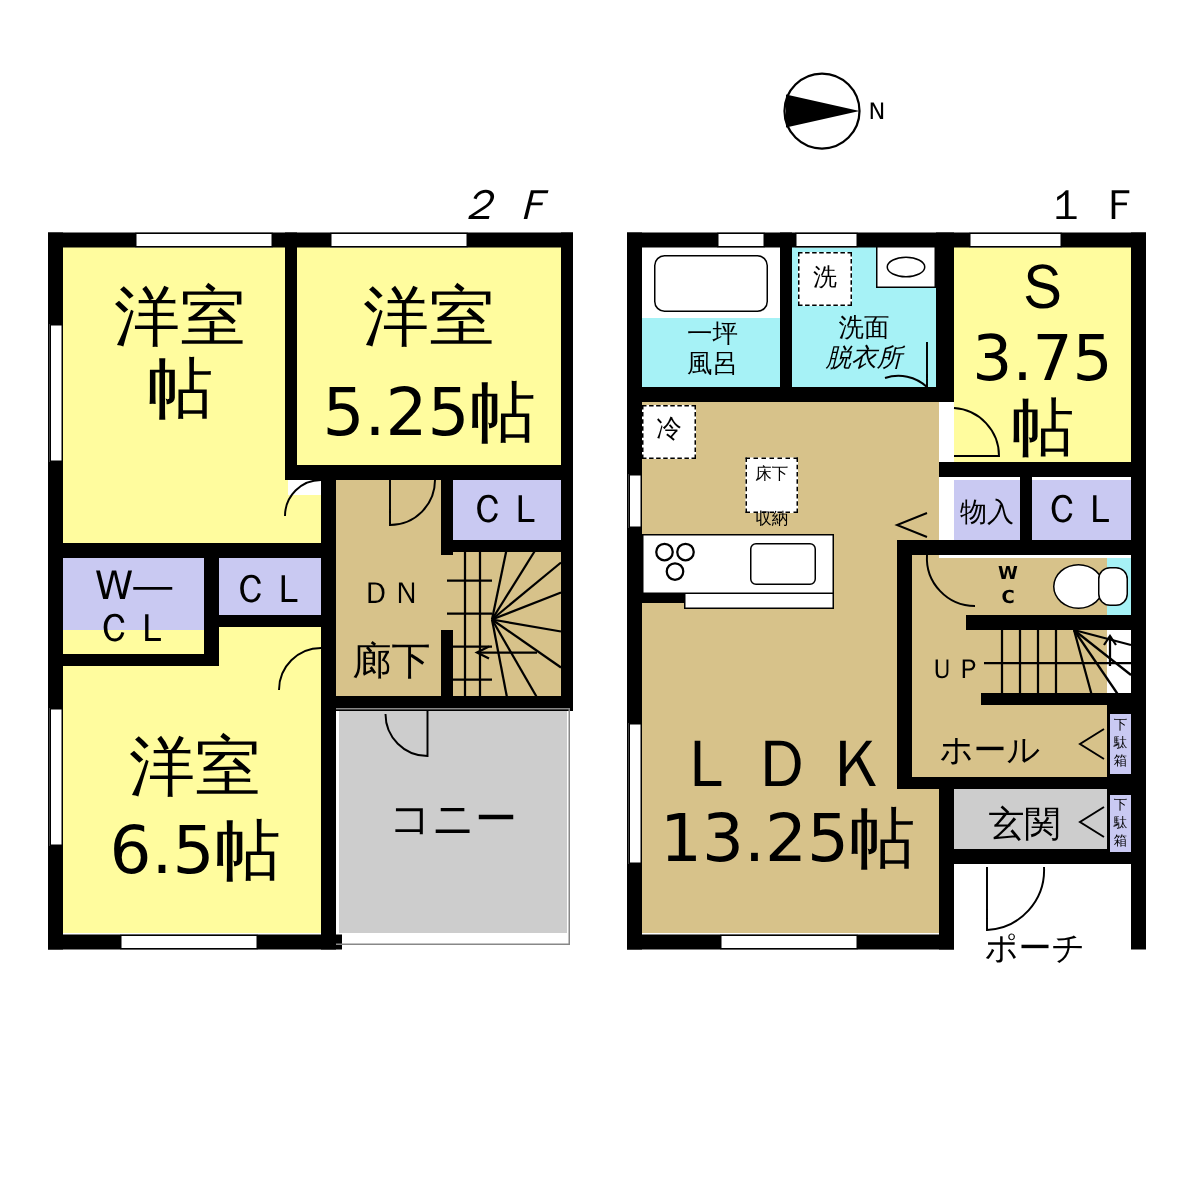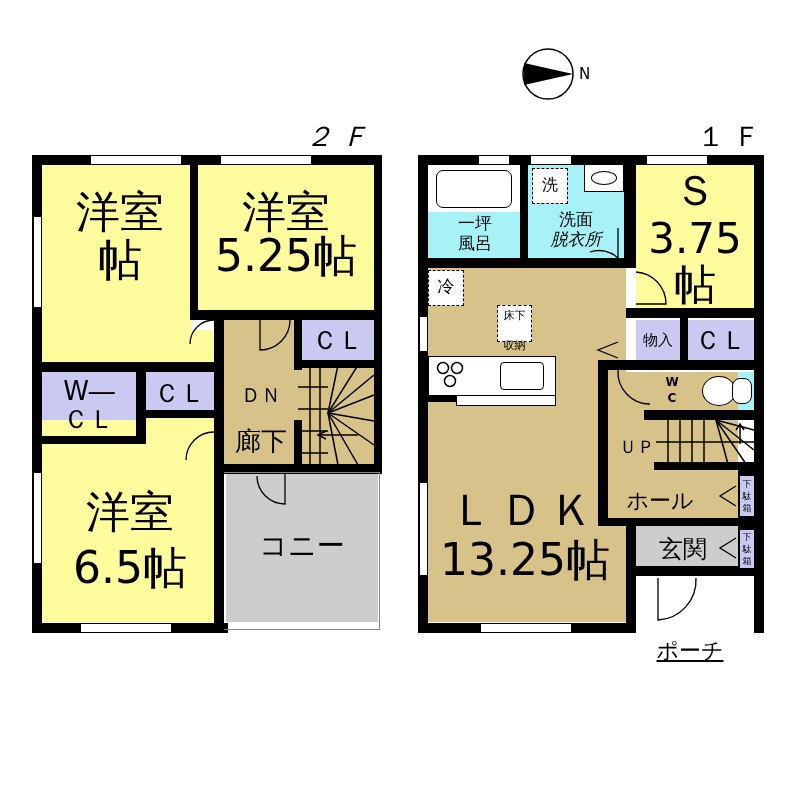--- a/index.html
+++ b/index.html
@@ -66,21 +66,21 @@
   <div class="win" style="left:33px;top:216px;width:9px;height:92px;"></div>
   <div class="win" style="left:33px;top:472px;width:9px;height:92px;"></div>
   <div class="win" style="left:80px;top:623px;width:92px;height:10px;"></div>
 
   <div class="lbl" style="left:50px;top:190px;width:140px;font-size:44px;">
     <div>洋室</div>
     <div style="margin-top:4px;">帖</div>
   </div>
   <div class="lbl" style="left:200px;top:190px;width:172px;font-size:44px;">
     <div>洋室</div>
-    <div style="margin-top:0;">5.25帖</div>
+    <div style="margin-top:20px;">5.25帖</div>
   </div>
   <div class="lbl" style="left:42px;top:378px;width:94px;font-size:26px;">
     <div>W―</div>
     <div style="margin-top:2px;">ＣＬ</div>
   </div>
   <div class="lbl" style="left:146px;top:380px;width:68px;font-size:26px;">ＣＬ</div>
   <div class="lbl" style="left:302px;top:327px;width:72px;font-size:26px;">ＣＬ</div>
   <div class="lbl" style="left:226px;top:385px;width:70px;font-size:20px;">ＤＮ</div>
   <div class="lbl" style="left:226px;top:428px;width:70px;font-size:26px;">廊下</div>
   <div class="lbl" style="left:50px;top:490px;width:160px;font-size:44px;">
@@ -199,36 +199,36 @@
   <div class="lbl" style="left:636px;top:170px;width:118px;font-size:42px;">
     <div>Ｓ</div>
     <div style="margin-top:6px;">3.75</div>
     <div style="margin-top:4px;">帖</div>
   </div>
   <div class="lbl" style="left:428px;top:278px;width:36px;font-size:17px;">冷</div>
   <div class="lbl" style="left:497px;top:310px;width:35px;font-size:11px;">
     <div>床下</div>
     <div style="margin-top:19px;">収納</div>
   </div>
-  <div class="lbl" style="left:636px;top:333px;width:44px;font-size:15px;">物入</div>
+  <div class="lbl" style="left:636px;top:333px;width:44px;font-size:18px;">物入</div>
   <div class="lbl" style="left:688px;top:327px;width:66px;font-size:26px;">ＣＬ</div>
   <div class="lbl" style="left:660px;top:376px;width:24px;font-size:12px;font-weight:bold;">
     <div>W</div>
     <div style="margin-top:4px;">C</div>
   </div>
   <div class="lbl" style="left:612px;top:438px;width:50px;font-size:18px;">ＵＰ</div>
   <div class="lbl" style="left:430px;top:488px;width:190px;font-size:44px;">
     <div style="letter-spacing:6px;">ＬＤＫ</div>
     <div style="margin-top:6px;">13.25帖</div>
   </div>
   <div class="lbl" style="left:610px;top:490px;width:100px;font-size:22px;">ホール</div>
   <div class="lbl" style="left:640px;top:537px;width:86px;font-size:24px;">玄関</div>
   <div class="lbl" style="left:741px;top:478px;width:12px;font-size:9px;line-height:12px;white-space:normal;word-break:break-all;">下駄箱</div>
   <div class="lbl" style="left:741px;top:531px;width:12px;font-size:9px;line-height:12px;white-space:normal;word-break:break-all;">下駄箱</div>
-  <div class="lbl" style="left:640px;top:640px;width:100px;font-size:22px;text-decoration:underline;">ポーチ</div>
+  <div class="lbl" style="left:640px;top:622px;width:100px;font-size:22px;">ポーチ</div>
 
   <svg style="left:656px;top:420px;" width="98" height="44" viewBox="0 0 98 44">
     <g stroke="#000" stroke-width="1.5" fill="none">
       <line x1="12" y1="0" x2="12" y2="44"></line>
         <line x1="24" y1="0" x2="24" y2="44"></line>
         <line x1="36" y1="0" x2="36" y2="44"></line>
         <line x1="48" y1="0" x2="48" y2="44"></line>
       <line x1="0" y1="22" x2="98" y2="22"></line>
       <line x1="60" y1="0" x2="98" y2="10"></line>
         <line x1="60" y1="0" x2="98" y2="30"></line>

